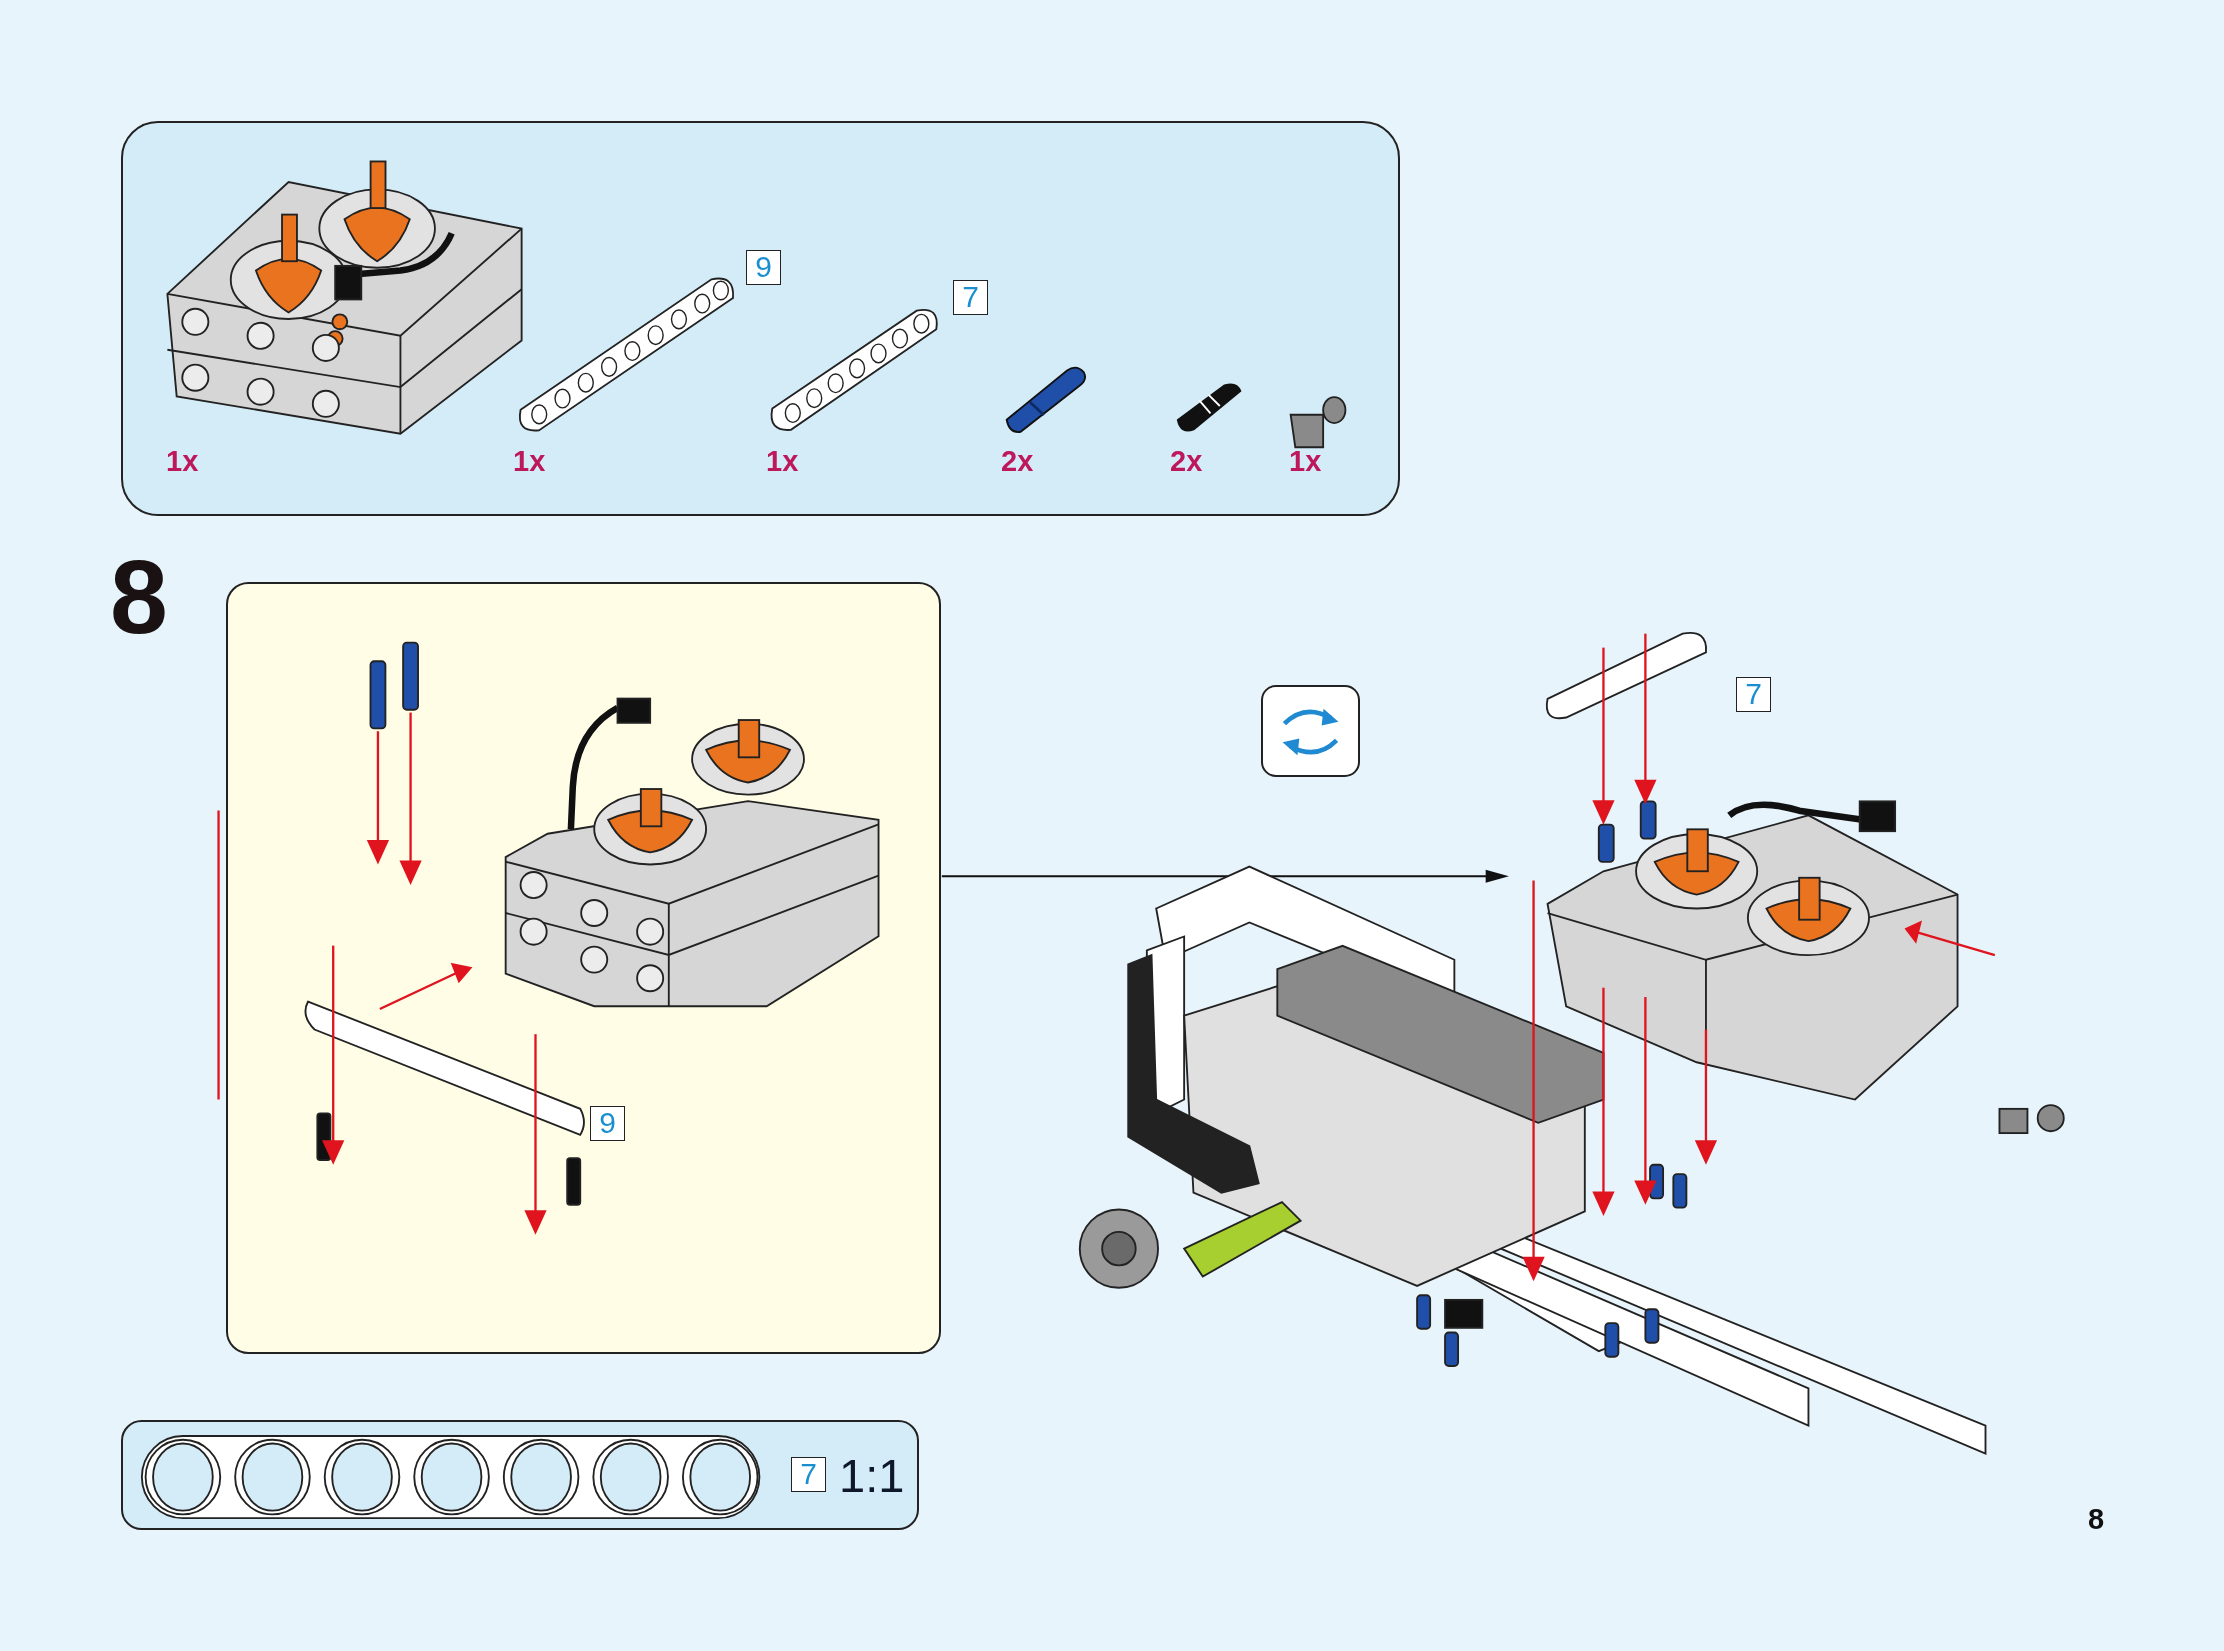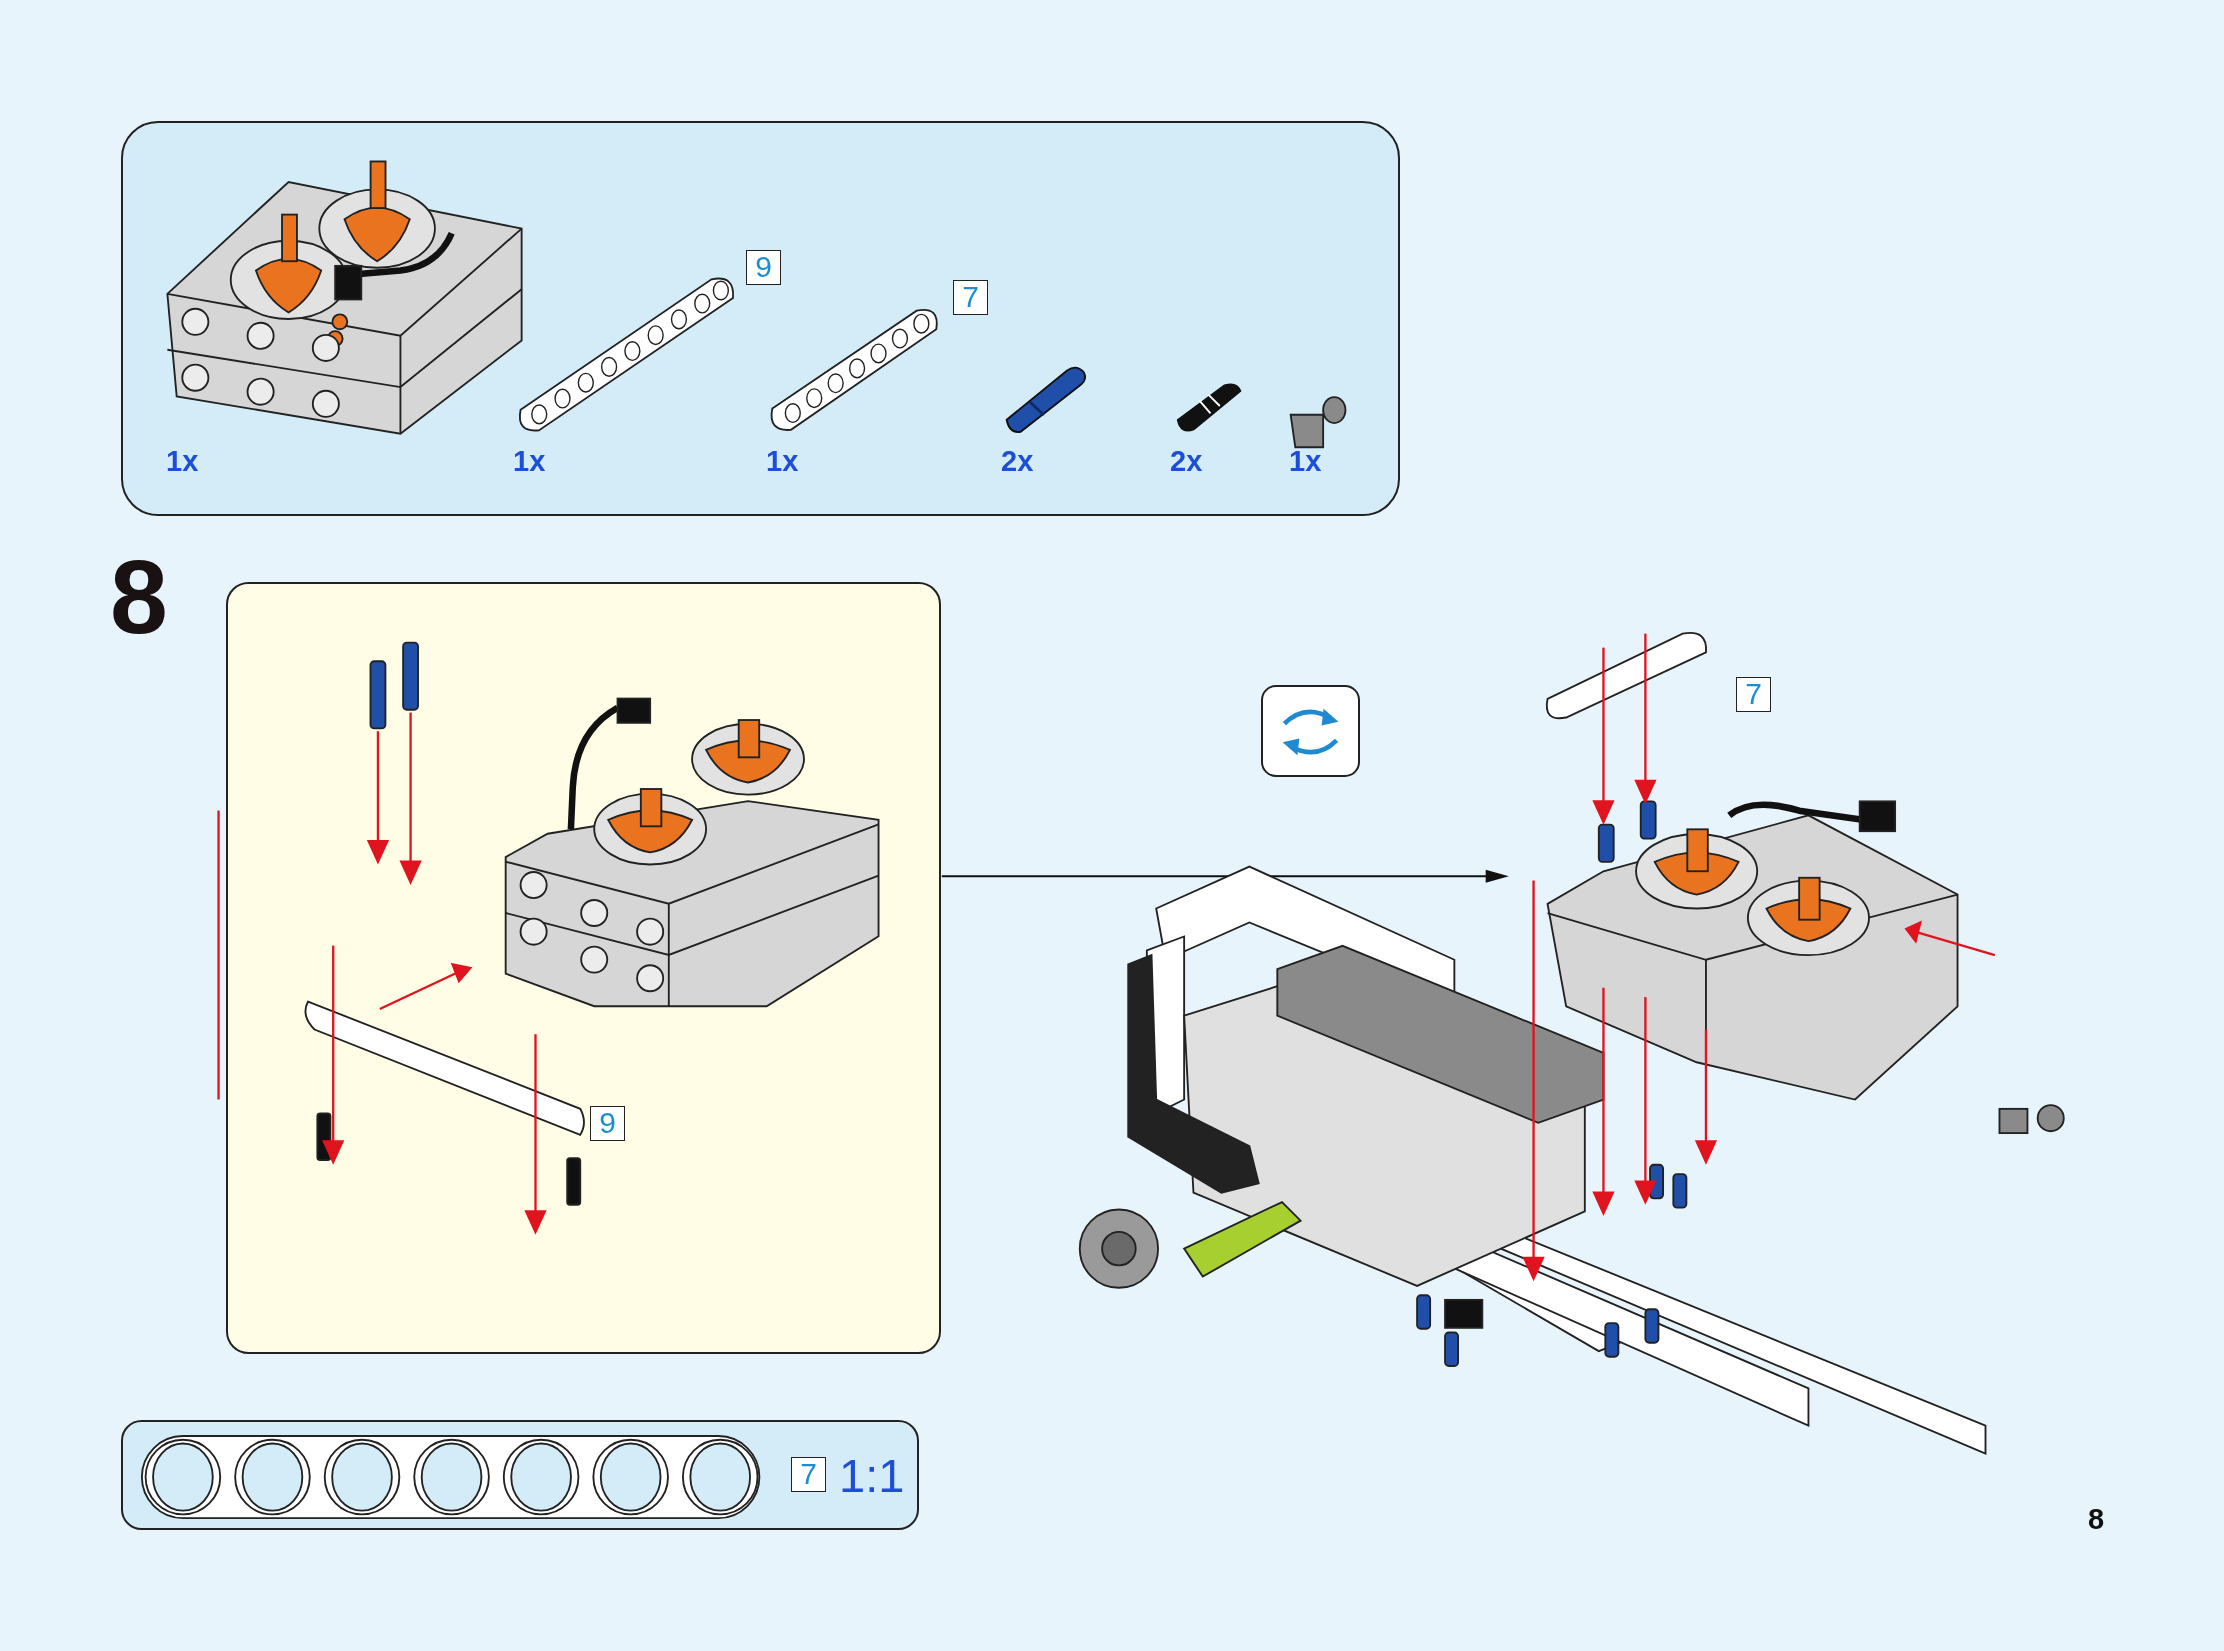--- a/index.html
+++ b/index.html
@@ -1,24 +1,24 @@
 <!DOCTYPE html>
 <html style="font-size:15px"><head>
 <meta charset="utf-8">
 <style>
   html,body{margin:0;padding:0;}
   body{width:2224px;height:1652px;background:#e8f4fb;position:relative;overflow:hidden;font-family:"Liberation Sans",sans-serif;}
   .abs{position:absolute;}
   .panel-parts{left:121px;top:121px;width:1279px;height:395px;background:#d4ecf8;border:2.3px solid #222;border-radius:37px;box-sizing:border-box;}
-  .qty{position:absolute;font-weight:bold;font-size:29px;color:#1d4ed8;}
+  .qty{position:absolute;font-weight:bold;font-size:29px;color:#be185d;}
   .len-box{position:absolute;width:35px;height:35px;border:1.9px solid #222;background:#fff;box-sizing:border-box;color:#1a8fd0;font-size:30px;line-height:32px;text-align:center;}
   .step-num{left:110px;top:545px;font-size:104px;font-weight:bold;color:#1a1212;line-height:1;}
   .panel-callout{left:226px;top:582px;width:715px;height:772px;background:#fffde6;border:2.3px solid #222;border-radius:22.4px;box-sizing:border-box;}
   .panel-ruler{left:121px;top:1420px;width:798px;height:110px;background:#d4ecf8;border:2.3px solid #222;border-radius:20.5px;box-sizing:border-box;}
-  .ratio{position:absolute;font-size:47px;color:#1d4ed8;}
+  .ratio{position:absolute;font-size:47px;color:#0f172a;}
   .rotate-box{left:1261px;top:685px;width:99px;height:92px;border:2.3px solid #222;border-radius:15px;background:#fff;box-sizing:border-box;}
   .page-num{left:2088px;top:1503px;font-size:29px;font-weight:bold;color:#111;}
   svg{position:absolute;overflow:visible;}
 </style>
 </head>
 <body>
 
 <div class="abs panel-parts"></div>
 
 <svg style="left:158px;top:154px;" width="373" height="289" viewBox="0 0 400 310">

